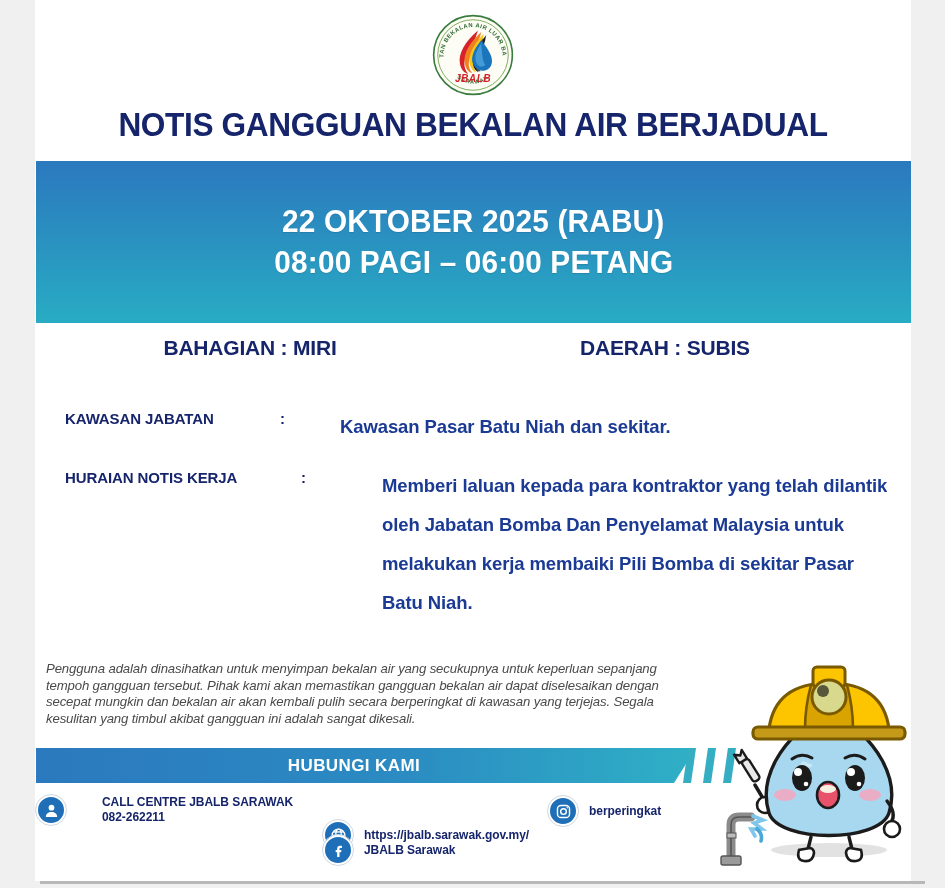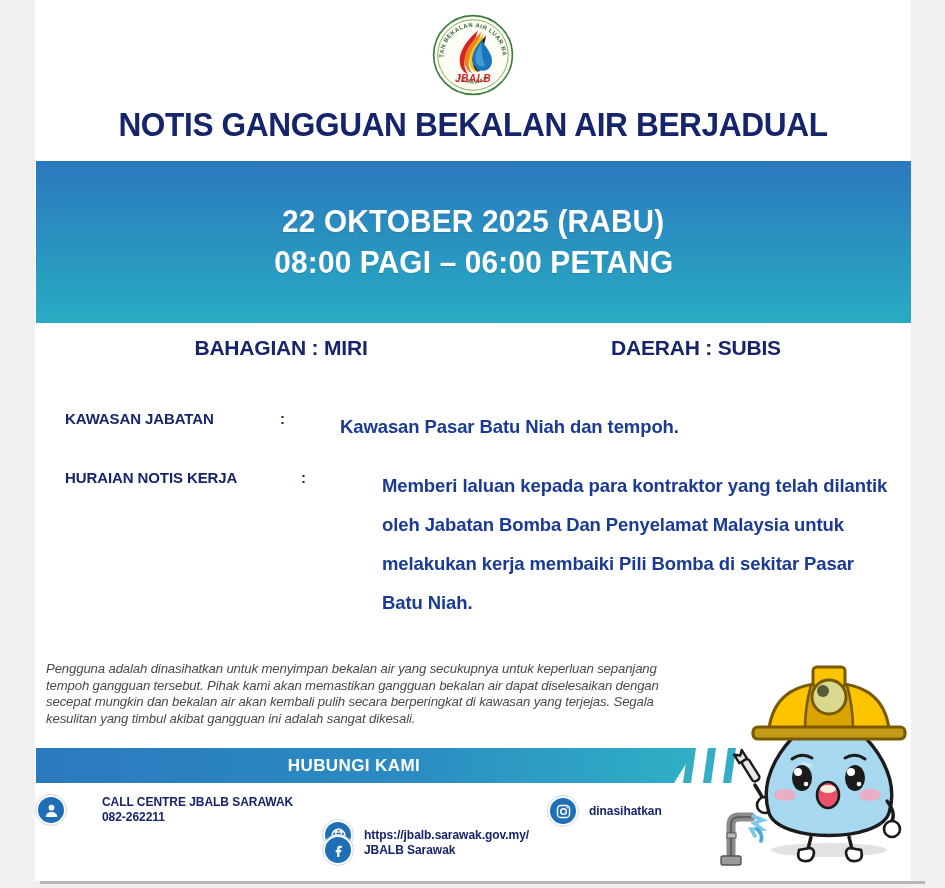--- a/index.html
+++ b/index.html
@@ -89,21 +89,20 @@
   
   #region-row {
     position: absolute;
     top: 336px;
     left: 0; right: 0;
     display: flex;
     font-size: 21px;
     font-weight: bold;
     color: #16256b;
     letter-spacing: -0.2px;
-    padding-left: 31px;
   }
   #region-division { width: 430px; text-align: center; }
   #region-district { width: 400px; text-align: center; }
 
   
   .detail-row {
     position: absolute;
     left: 30px;
     right: 14px;
     display: flex;
@@ -269,21 +268,21 @@
     </div>
 
     <div id="region-row">
       <div id="region-division">BAHAGIAN : MIRI</div>
       <div id="region-district">DAERAH : SUBIS</div>
     </div>
 
     <div class="detail-row" id="row-area">
       <div class="detail-label">KAWASAN JABATAN</div>
       <div class="detail-colon">:</div>
-      <div class="detail-value">Kawasan Pasar Batu Niah dan tempoh.</div>
+      <div class="detail-value">Kawasan Pasar Batu Niah dan sekitar.</div>
     </div>
 
     <div class="detail-row" id="row-desc">
       <div class="detail-label">HURAIAN NOTIS KERJA</div>
       <div class="detail-colon">:</div>
       <div class="detail-value">Memberi laluan kepada para kontraktor yang telah dilantik oleh  Jabatan Bomba Dan Penyelamat Malaysia  untuk melakukan kerja membaiki Pili Bomba di sekitar Pasar Batu Niah.</div>
     </div>
 
     <div id="contact-bar">
       <span id="contact-bar-label">HUBUNGI KAMI</span>
@@ -330,21 +329,21 @@
     </div>
 
     <div class="contact-item" id="contact-instagram">
       <span class="contact-icon">
         <svg viewBox="0 0 24 24" fill="none" stroke="currentColor" stroke-width="2">
           <rect x="3.5" y="3.5" width="17" height="17" rx="5"></rect>
           <circle cx="12" cy="12" r="4"></circle>
           <circle cx="17.2" cy="6.8" r="1.1" fill="currentColor" stroke="none"></circle>
         </svg>
       </span>
-      <span class="contact-text">dinasihatkan</span>
+      <span class="contact-text">berperingkat</span>
     </div>
 
     <div id="mascot">
       <svg viewBox="0 0 225 222" xmlns="http://www.w3.org/2000/svg">
 
         <ellipse cx="122" cy="197" rx="58" ry="7" fill="#e2e2e2"></ellipse>
 
         <path d="M60 152 L48 132" stroke="#1b1b1b" stroke-width="3.5" fill="none" stroke-linecap="round"></path>
         <g transform="rotate(-32 48 124)">
           <rect x="44" y="104" width="8" height="24" rx="3" fill="#e8e8e8" stroke="#1b1b1b" stroke-width="2.4"></rect>

